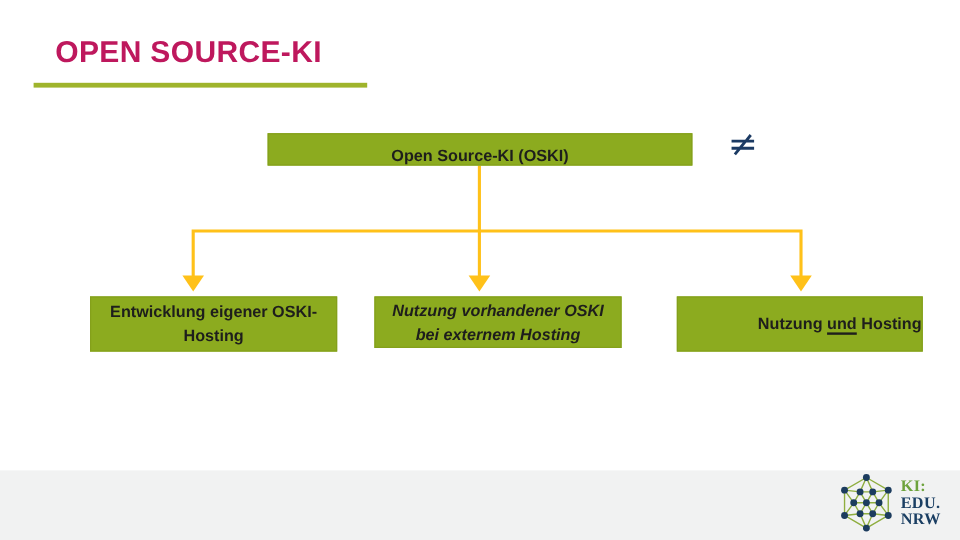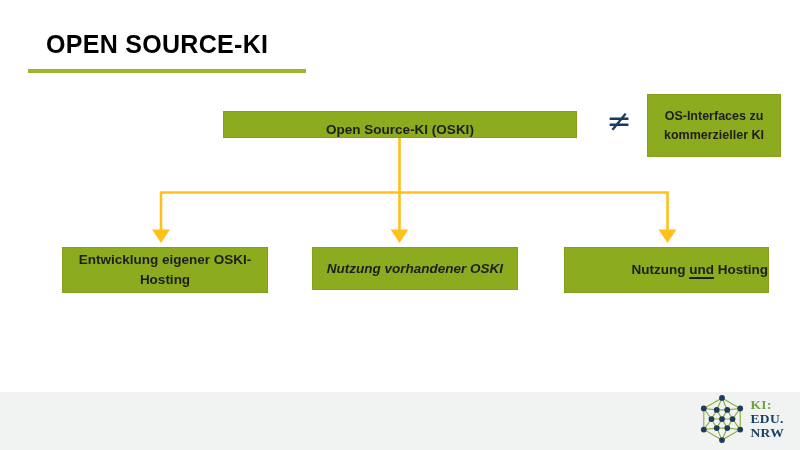--- a/index.html
+++ b/index.html
@@ -7,39 +7,39 @@
     position:relative;
     width:800px;height:450px;
     background:#ffffff;
     overflow:hidden;
     font-family:"Liberation Sans", sans-serif;
   }
   
   .title{
     position:absolute;left:46px;top:30px;
     font-size:25px;font-weight:700;letter-spacing:.3px;
-    color:#000000;white-space:nowrap;
+    color:#be185d;white-space:nowrap;
   }
   .title-underline{
     position:absolute;left:28px;top:69px;
     width:278px;height:4px;background:#9fb42c;
   }
   
   .gbox{
     position:absolute;
     background:#8cab1f;border:1px solid #84a01b;
     box-sizing:border-box;
     display:flex;flex-direction:column;justify-content:center;
     text-align:center;
     color:#1e1e1c;font-weight:700;
   }
   .root-box{left:223px;top:111px;width:354px;height:27px;font-size:13.5px;justify-content:flex-end;}
   .side-box{left:647px;top:94px;width:134px;height:63px;font-size:12.5px;line-height:19px;}
   .child-box{top:247px;width:206px;height:46px;font-size:13.5px;line-height:20px;}
-  .child-0{left:62px;}
+  .child-0{left:75px;}
   .child-1{left:312px;height:43px;font-style:italic;}
   .child-2{left:564px;width:205px;align-items:flex-end;}
   .und{
     text-decoration:underline;
     text-decoration-thickness:2px;
     text-underline-offset:3px;
   }
   
   .ne{
     position:absolute;left:600px;top:103px;width:38px;
@@ -81,32 +81,29 @@
     <polygon points="152,229.5 170,229.5 161,243" fill="#ffc119"></polygon>
     <polygon points="390.5,229.5 408.5,229.5 399.5,243" fill="#ffc119"></polygon>
     <polygon points="658.5,229.5 676.5,229.5 667.5,243" fill="#ffc119"></polygon>
   </svg>
 
   <div class="gbox root-box">
     <div>Open Source-KI (OSKI)</div>
   </div>
 
   <div class="ne">≠</div>
-  <div class="gbox side-box">
-    <div>OS-Interfaces zu</div>
-    <div>kommerzieller KI</div>
-  </div>
 
   <div class="gbox child-box child-0">
     <div>Entwicklung eigener OSKI-</div>
     <div>Hosting</div>
   </div>
 
   <div class="gbox child-box child-1">
     <div>Nutzung vorhandener OSKI</div>
+    <div>bei externem Hosting</div>
   </div>
 
   <div class="gbox child-box child-2">
     <div class="line"><span>Nutzung</span> <span class="und">und</span> <span>Hosting</span></div>
   </div>
 
   <div class="footer"></div>
 
   <div class="logo">
     <svg width="46" height="52" viewBox="0 0 48 52" aria-hidden="true">

